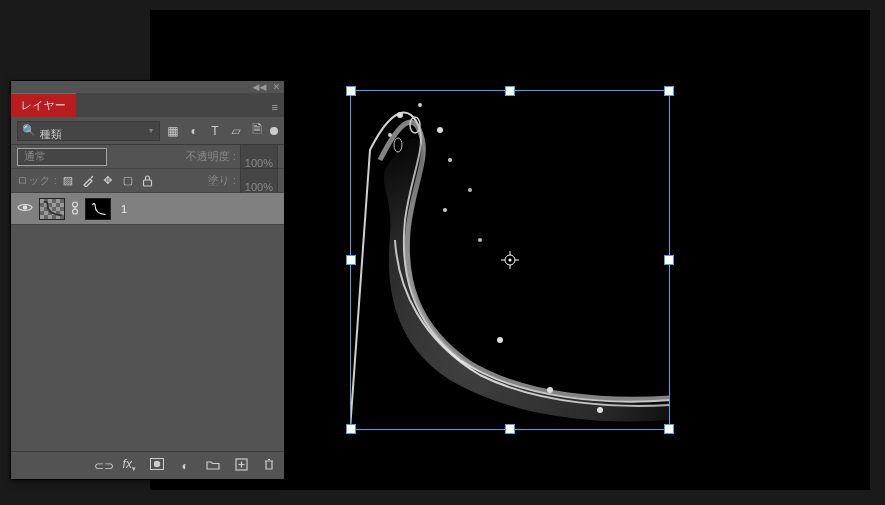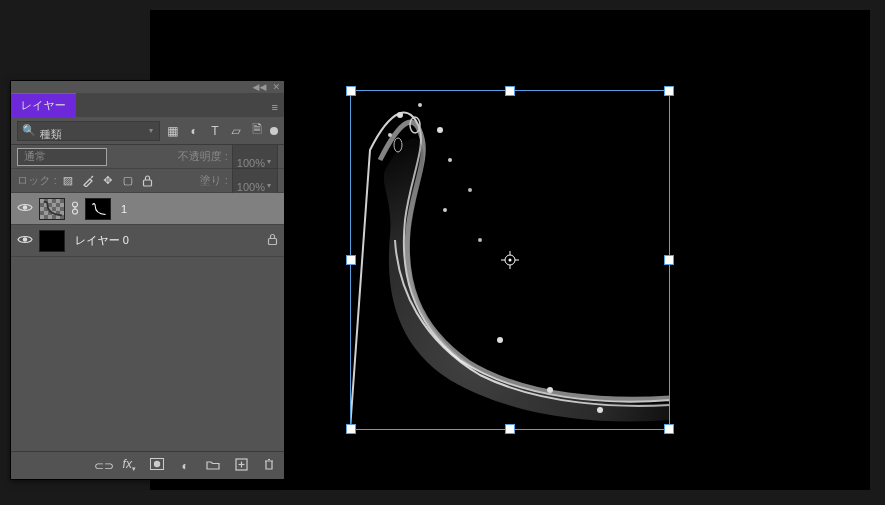--- a/index.html
+++ b/index.html
@@ -11,34 +11,34 @@
   .handle { position:absolute; width:10px; height:10px; background:#fff; border:1px solid #5aa0e0; }
   .h-tl{left:-5px;top:-5px}.h-tr{right:-5px;top:-5px}.h-bl{left:-5px;bottom:-5px}.h-br{right:-5px;bottom:-5px}
   .h-t{left:calc(50% - 5px);top:-5px}.h-b{left:calc(50% - 5px);bottom:-5px}
   .h-l{left:-5px;top:calc(50% - 5px)}.h-r{right:-5px;top:calc(50% - 5px)}
   .pivot{position:absolute;left:calc(50% - 9px);top:calc(50% - 9px);width:18px;height:18px;pointer-events:none;}
   
   .panel { position:absolute; left:10px; top:80px; width:275px; height:400px; background:#535353; border:1px solid #000; display:flex; flex-direction:column; box-shadow:0 2px 6px rgba(0,0,0,0.5); }
   .panel-top { height:12px; background:#535353; display:flex; justify-content:flex-end; align-items:center; padding-right:4px; gap:6px; color:#999;}
   .panel-top span{font-size:9px; line-height:1;}
   .tab-row { display:flex; background:#454545; height:24px; align-items:flex-end;}
-  .tab { background:#6d28d9; color:#ddd; padding:4px 10px; font-size:11px; border-top:1px solid #6a6a6a;}
+  .tab { background:#b91c1c; color:#ddd; padding:4px 10px; font-size:11px; border-top:1px solid #6a6a6a;}
   .tab-menu{margin-left:auto;padding:4px 6px;color:#aaa;}
   .filter-row{display:flex;align-items:center;height:28px;padding:0 6px;gap:6px;border-bottom:1px solid #3a3a3a;}
   .search{flex:1;display:flex;align-items:center;background:#454545;border:1px solid #3a3a3a;height:20px;padding:0 4px;gap:4px;}
   .search span.icon{color:#aaa;font-size:11px;}
   .search-text{flex:1;color:#ccc;margin-top:8px;}
   .dropdown-caret{color:#888;font-size:8px;padding:0 2px;}
   .filter-icons{display:flex;gap:7px;align-items:center;color:#ccc;}
   .filter-icons .ico{width:14px;text-align:center;font-size:12px;}
   .dot{width:8px;height:8px;border-radius:50%;background:#ccc;}
   .blend-row,.lock-row{display:flex;align-items:center;height:24px;padding:0 6px;gap:4px;border-bottom:1px solid #444; color:#888;}
   .blend-box{background:#454545;border:1px solid #a3a3a3;height:18px;padding:0 6px;display:flex;align-items:center;min-width:90px;color:#888;}
   .opacity-label{margin-left:auto;color:#888;}
-  .val-box{background:#454545;border:1px solid #3a3a3a;height:18px;padding:12px 4px;display:flex;align-items:flex-start;color:#888;min-width:38px;}
+  .val-box{background:#454545;border:1px solid #3a3a3a;height:18px;padding:12px 4px;display:flex;align-items:flex-end;color:#888;min-width:38px;flex-direction:column;}
   .lock-icons{display:flex;gap:6px;align-items:center;}
   .lock-icons .ico{width:14px;height:14px;display:flex;align-items:center;justify-content:center;color:#ccc;font-size:11px;}
   .layers{flex:1;background:#535353;overflow:auto;}
   .layer{display:flex;align-items:center;height:32px;padding:0 6px;gap:6px;border-bottom:1px solid #444;}
   .layer.selected{background:#808080;}
   .eye{width:16px;text-align:center;color:#ddd;}
   .thumb{width:26px;height:22px;border:1px solid #222;display:flex;align-items:center;justify-content:center;overflow:hidden;}
   .thumb.checker{background-image:linear-gradient(45deg,#666 25%,transparent 25%),linear-gradient(-45deg,#666 25%,transparent 25%),linear-gradient(45deg,transparent 75%,#666 75%),linear-gradient(-45deg,transparent 75%,#666 75%);background-size:8px 8px;background-position:0 0,0 4px,4px -4px,-4px 0;background-color:#999;}
   .thumb-img{width:100%;height:100%;}
   .mask-thumb{width:26px;height:22px;background:#000;border:1px solid #222;display:flex;align-items:center;justify-content:center;}
@@ -191,36 +191,20 @@
           </svg>
       </span>
       <div class="mask-thumb">
         <svg viewBox="0 0 26 22">
             <path d="M5 5 C7 2 9 3 9 7 C9 13 13 18 24 19" stroke="#fff" stroke-width="1.5" fill="none"></path>
           </svg>
       </div>
       <span class="layer-name">1</span>
     </div>
 
-    <div class="layer">
-      <span class="eye">
-        <svg width="16" height="11" viewBox="0 0 16 11">
-            <path d="M1 5.5 C3 1.5 13 1.5 15 5.5 C13 9.5 3 9.5 1 5.5 Z" fill="none" stroke="#ddd" stroke-width="1.2"></path>
-            <circle cx="8" cy="5.5" r="2.2" fill="#ddd"></circle>
-          </svg>
-      </span>
-      <div class="thumb" style="background:#000"></div>
-      <span class="layer-name">レイヤー 0</span>
-      <span class="layer-lock">
-        <svg width="11" height="13" viewBox="0 0 11 13">
-            <rect x="1.5" y="5.5" width="8" height="6" rx="1" fill="none" stroke="#bbb" stroke-width="1.2"></rect>
-            <path d="M3.5 5.5 V3.5 a2 2 0 0 1 4 0 V5.5" fill="none" stroke="#bbb" stroke-width="1.2"></path>
-          </svg>
-      </span>
-    </div>
   </div>
 
   <div class="panel-footer">
     <span class="fico">⊂⊃</span>
     <span class="fico"><i>fx</i><sub style="font-size:7px">▾</sub></span>
     <span class="fico">
       <svg width="14" height="12" viewBox="0 0 14 12">
           <rect x="0.5" y="0.5" width="13" height="11" fill="none" stroke="#ccc"></rect>
           <circle cx="7" cy="6" r="3.2" fill="#ccc"></circle>
         </svg>

